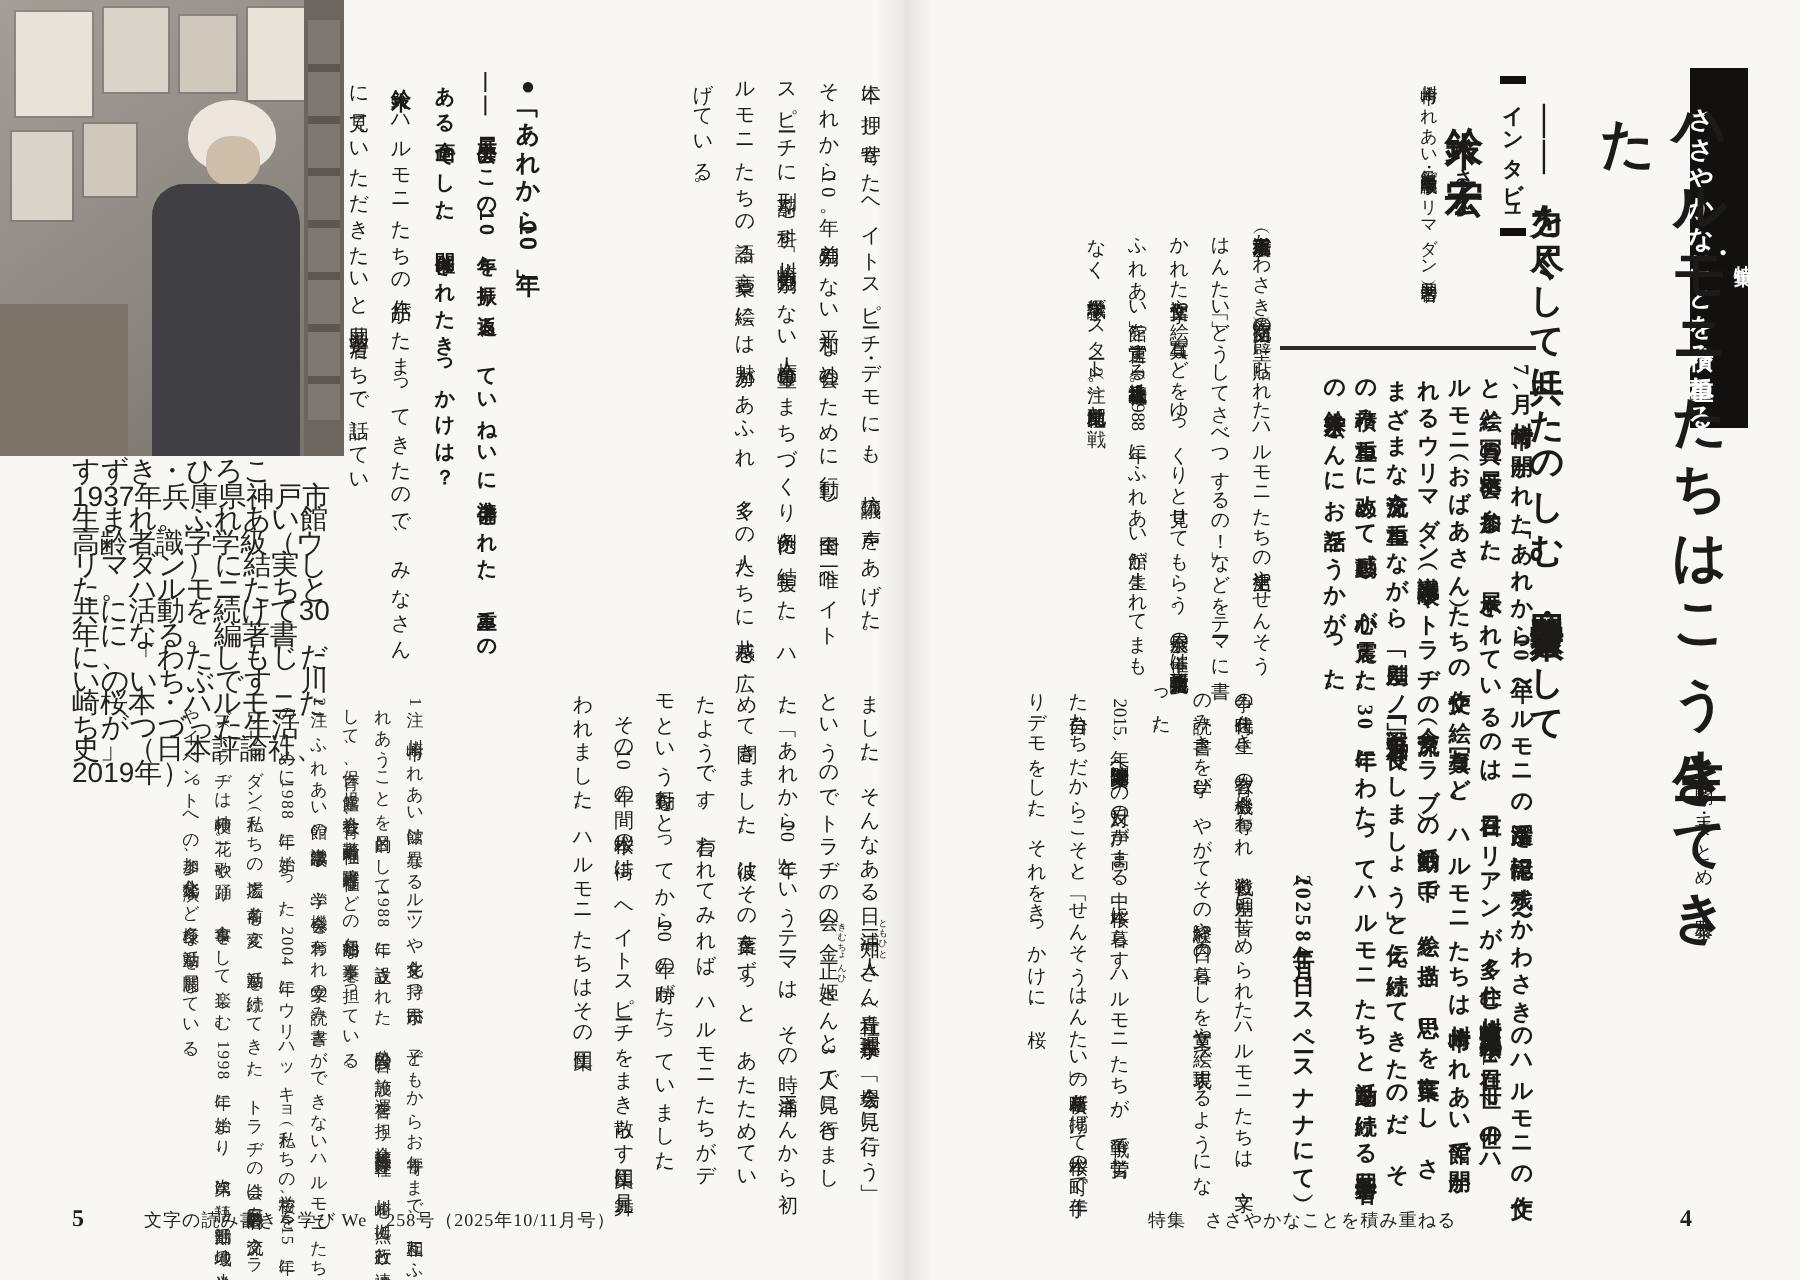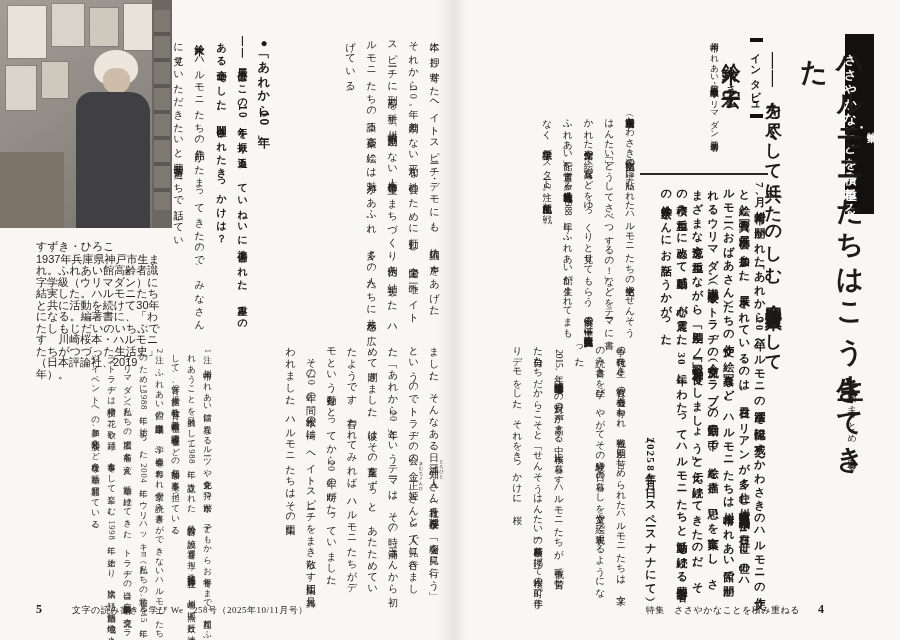--- a/index.html
+++ b/index.html
@@ -64,29 +64,29 @@
   .poster.p2{background:#d9d4c9;}
   .poster.p3{background:#cfc9bd;}
   .shelf{position:absolute;right:0;top:0;width:20px;height:228px;background:#6b665f;}
   .shelf-lines{position:absolute;right:2px;top:10px;width:16px;height:200px;
     background:repeating-linear-gradient(to bottom,#7d7870 0 22px,#5c5750 22px 26px);}
   .table{position:absolute;left:0;top:152px;width:64px;height:76px;background:#7d7368;}
   .hair{position:absolute;left:94px;top:50px;width:44px;height:36px;border-radius:50% 50% 45% 45%;background:#ece6dc;}
   .face{position:absolute;left:103px;top:68px;width:27px;height:25px;border-radius:45%;background:#cdbda9;}
   .bodyfig{position:absolute;left:76px;top:92px;width:74px;height:136px;border-radius:16px 20px 0 0;background:#403f44;}
   
-  .caption{left:36px;top:241px;width:131px;font-family:"Liberation Sans","DejaVu Sans",sans-serif;
-    font-size:11px;line-height:11.5px;color:#232220;}
+  .caption{left:36px;top:230px;width:131px;font-family:"Liberation Sans","DejaVu Sans",sans-serif;
+    font-size:14px;line-height:11.5px;color:#232220;}
   .caption .cap-name{margin:0 0 1px 0;}
   .caption p{margin:0;}
   
   .footer{top:602px;font-size:9px;letter-spacing:.5px;color:#232220;}
   .footer .pnum{font-size:12px;font-weight:700;letter-spacing:0;}
   .footer-left{left:36px;display:flex;align-items:baseline;gap:30px;}
-  .footer-right{left:552px;width:272px;display:flex;justify-content:flex-end;align-items:baseline;gap:18px;}
+  .footer-right{left:574px;width:272px;display:flex;justify-content:space-between;align-items:baseline;gap:18px;}
 </style>
 </head>
 <body>
 
 <div id="spread">
 
   <div class="abs gutter"></div>
 
   <div class="abs banner">
     <div class="v">

